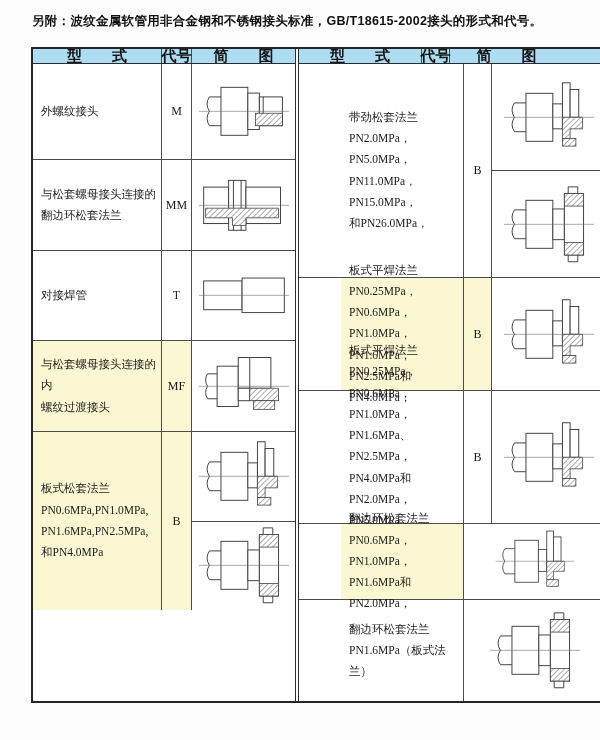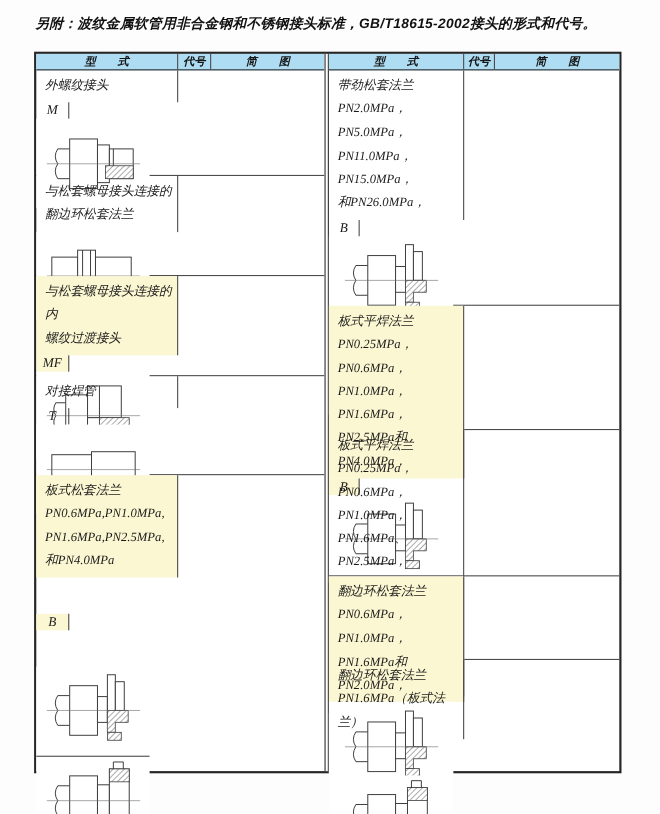--- a/index.html
+++ b/index.html
@@ -3,64 +3,64 @@
 <meta charset="utf-8">
 <style>
   html,body{margin:0;padding:0;}
   body{
     width:600px;height:740px;
     background:#fdfdfd;
     font-family:"Liberation Sans","DejaVu Sans",sans-serif;
     color:#1d1d1d;
     overflow:hidden;
   }
-  .page{padding:10px 0 0 31px;font-style:italic;}
+  .page{padding:10px 0 0 31px;}
   .title{
     font-size:12.5px;font-weight:bold;letter-spacing:.3px;
     margin:3px 0 17px 1px;color:#111;
     font-family:"Liberation Sans","DejaVu Sans",sans-serif;
   }
   .table{
     display:flex;width:fit-content;background:#fff;
     border:2px solid #262626;
   }
   .half{display:flex;flex-direction:column;}
   .vdiv{width:2px;background:#fff;border-left:1.5px solid #2e2e2e;border-right:1.5px solid #2e2e2e;}
   .hrow{
     display:flex;height:14px;background:var(--header-bg,#aedcf2);
     border-bottom:1.5px solid #2b2b2b;
   }
   .hcell{
     display:flex;align-items:center;justify-content:center;
-    font-size:10px;font-weight:bold;white-space:pre;color:#151515;
+    font-size:15px;font-weight:bold;white-space:pre;color:#151515;
     box-sizing:border-box;
   }
-  .row{display:flex;border-bottom:1px solid #4c4c4c;flex-direction:column;}
-  .half .row:last-child{border-bottom:none;gap:33px;}
+  .row{display:flex;border-bottom:1px solid #4c4c4c;}
+  .half .row:last-child{border-bottom:none;}
   .cell{box-sizing:border-box;}
   .type{
     border-right:1px solid #4c4c4c;
     display:flex;align-items:center;
     padding:4px 2px 4px 8px;
     font-family:"Liberation Serif","DejaVu Serif",serif;
     font-size:11.5px;line-height:1.85;white-space:pre-line;color:#1b1b1b;
   }
   .code{
     border-right:1px solid #4c4c4c;
     display:flex;align-items:center;justify-content:center;
     font-family:"Liberation Serif","DejaVu Serif",serif;
     font-size:12px;color:#1b1b1b;
   }
   .diag{display:flex;flex-direction:column;background:#fff;flex:1;}
   .dsub{flex:1;display:flex;align-items:center;justify-content:center;overflow:hidden;}
   .dsub + .dsub{border-top:1px solid #4c4c4c;}
   .dsub svg{width:96px;height:auto;max-height:94%;max-width:96%;}
   
   .half.left  .type{width:129px;} .half.left  .code{width:30px;} .half.left  .diag{width:103px;}
-  .half.right .type{width:123px;} .half.right .code{width:28px;} .half.right .diag{width:113px;}
+  .half.right .type{width:123px;margin-left:42px;} .half.right .code{width:28px;} .half.right .diag{width:113px;}
   .half.left  .hcell.h-type{width:129px;border-right:1px solid #4c4c4c;}
   .half.left  .hcell.h-code{width:30px;border-right:1px solid #4c4c4c;}
   .half.left  .hcell.h-diag{width:103px;}
   .half.right .hcell.h-type{width:123px;border-right:1px solid #4c4c4c;}
   .half.right .hcell.h-code{width:28px;border-right:1px solid #4c4c4c;}
   .half.right .hcell.h-diag{width:113px;}
   
   .row.hl .type,.row.hl .code{background:var(--hl-bg,#fbf7d2);}
   
   svg .bx{fill:#fff;stroke:#3d3d3d;stroke-width:1;}
@@ -106,29 +106,43 @@
                 <line class="ln" x1="70" y1="27" x2="70" y2="57"></line>
                 <rect class="ht" x="62" y="44" width="28" height="13"></rect>
                 <line class="cl" x1="3" y1="42" x2="97" y2="42"></line>
               </svg>
             </div>
           </div>
       </div>
       <div class="row" style="height:90px">
         <div class="cell type">与松套螺母接头连接的
 翻边环松套法兰</div>
+        <div class="cell code">MM</div>
         <div class="cell diag">
             <div class="dsub">
               <svg viewBox="0 0 100 84">
                 <rect class="bx" x="8" y="23" width="26" height="38"></rect>
                 <rect class="bx" x="34" y="16" width="18" height="52"></rect>
                 <line class="ln" x1="39" y1="16" x2="39" y2="68"></line>
                 <line class="ln" x1="47" y1="16" x2="47" y2="68"></line>
                 <rect class="bx" x="52" y="23" width="36" height="38"></rect>
                 <path class="ht" d="M10,45 H86 V55 H52 V63 H38 V55 H10 Z"></path>
+                <line class="cl" x1="3" y1="42" x2="97" y2="42"></line>
+              </svg>
+            </div>
+          </div>
+      </div>
+      <div class="row" style="height:89px">
+        <div class="cell type">对接焊管</div>
+        <div class="cell code">T</div>
+        <div class="cell diag">
+            <div class="dsub">
+              <svg viewBox="0 0 100 84">
+                <rect class="bx" x="8" y="27" width="40" height="30"></rect>
+                <rect class="bx" x="48" y="24" width="44" height="36"></rect>
                 <line class="cl" x1="3" y1="42" x2="97" y2="42"></line>
               </svg>
             </div>
           </div>
       </div>
       <div class="row hl" style="height:90px">
         <div class="cell type">与松套螺母接头连接的内
 螺纹过渡接头</div>
         <div class="cell code">MF</div>
         <div class="cell diag">
@@ -140,33 +154,20 @@
                 <rect class="bx" x="44" y="12" width="34" height="32"></rect>
                 <line class="ln" x1="56" y1="12" x2="56" y2="44"></line>
                 <rect class="bx" x="44" y="44" width="12" height="13"></rect>
                 <rect class="ht" x="56" y="44" width="30" height="13"></rect>
                 <rect class="ht" x="60" y="57" width="22" height="9"></rect>
                 <line class="cl" x1="3" y1="42" x2="97" y2="42"></line>
               </svg>
             </div>
           </div>
       </div>
-      <div class="row" style="height:89px">
-        <div class="cell type">对接焊管</div>
-        <div class="cell code">T</div>
-        <div class="cell diag">
-            <div class="dsub">
-              <svg viewBox="0 0 100 84">
-                <rect class="bx" x="8" y="27" width="40" height="30"></rect>
-                <rect class="bx" x="48" y="24" width="44" height="36"></rect>
-                <line class="cl" x1="3" y1="42" x2="97" y2="42"></line>
-              </svg>
-            </div>
-          </div>
-      </div>
       <div class="row hl" style="height:178px">
         <div class="cell type">板式松套法兰
 PN0.6MPa,PN1.0MPa,
 PN1.6MPa,PN2.5MPa,
 和PN4.0MPa</div>
         <div class="cell code">B</div>
         <div class="cell diag">
             <div class="dsub">
               <svg viewBox="0 0 100 84">
                 <path class="ln" d="M14,27 q-5,7.5 0,15 q-5,7.5 0,15"></path>

